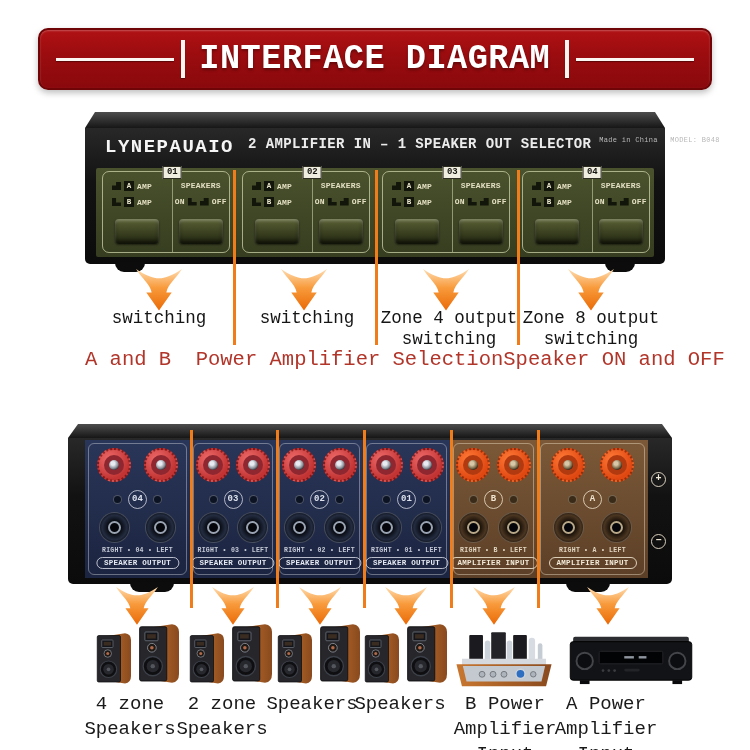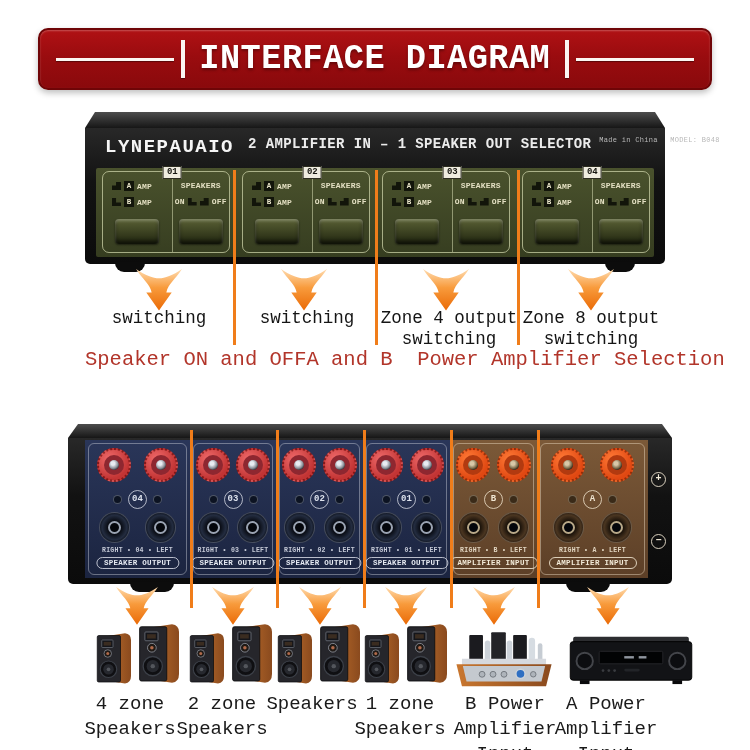--- a/index.html
+++ b/index.html
@@ -368,22 +368,22 @@
   <div class="caption" style="left:375px">
       <div>Zone 4 output</div>
       <div>switching</div>
     </div>
   <div class="caption" style="left:517px">
       <div>Zone 8 output</div>
       <div>switching</div>
     </div>
 
   <div class="redcap">
+    <span>A and B  Power Amplifier Selection</span>
     <span>Speaker ON and OFF</span>
-    <span>A and B  Power Amplifier Selection</span>
   </div>
 
   <div class="device rear">
     <div class="dev-top"></div>
     <div class="dev-body">
 
       <div class="rsection out" style="left:17px;width:105px">
         <div class="rborder"></div>
         <div class="posts">
             <div class="post"></div>
@@ -613,21 +613,20 @@
       <div>Speakers</div>
     </div>
   <div class="eqlabel" style="left:142px">
       <div>2 zone</div>
       <div>Speakers</div>
     </div>
   <div class="eqlabel" style="left:232px">
       <div>Speakers</div>
     </div>
   <div class="eqlabel" style="left:320px">
-      <div>1 zone</div>
       <div>Speakers</div>
     </div>
   <div class="eqlabel" style="left:425px">
       <div>B Power</div>
       <div>Amplifier Input</div>
     </div>
   <div class="eqlabel" style="left:526px">
       <div>A Power</div>
       <div>Amplifier Input</div>
     </div>

